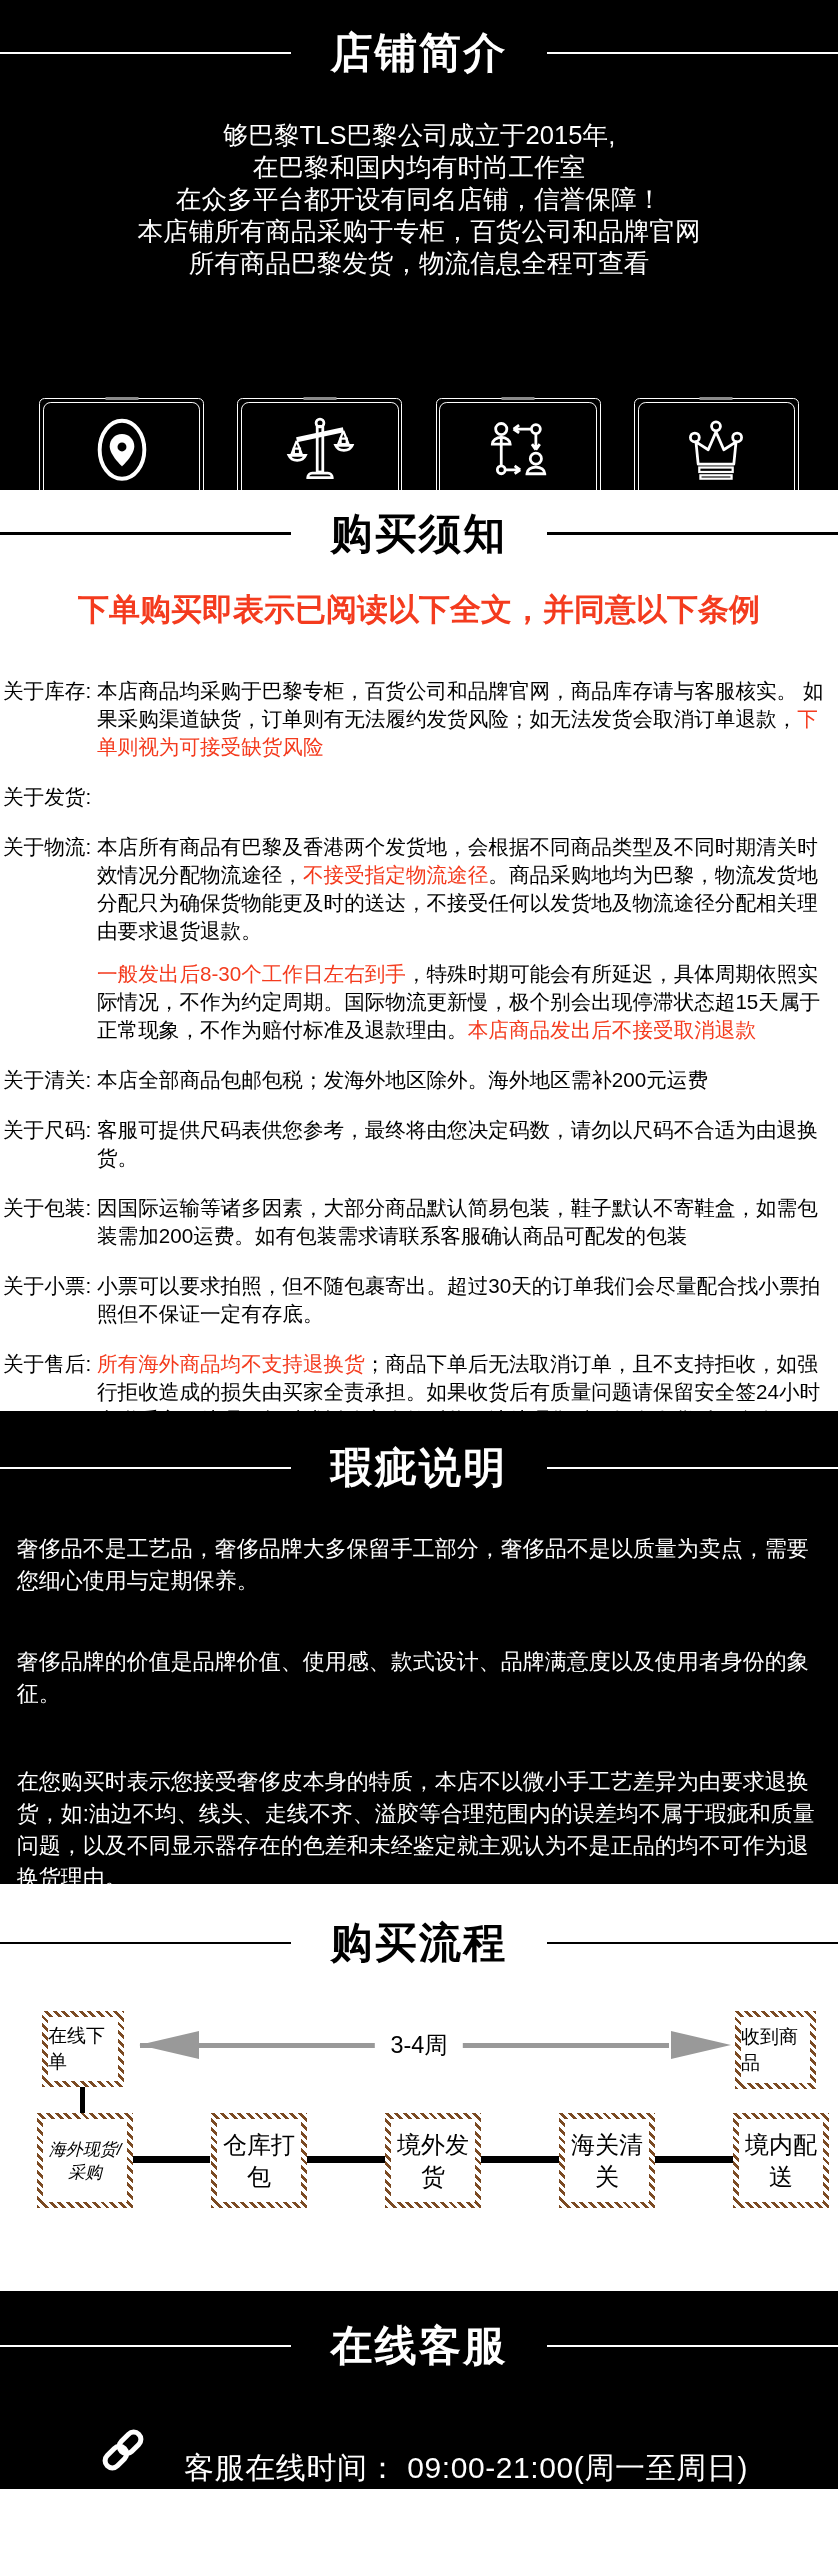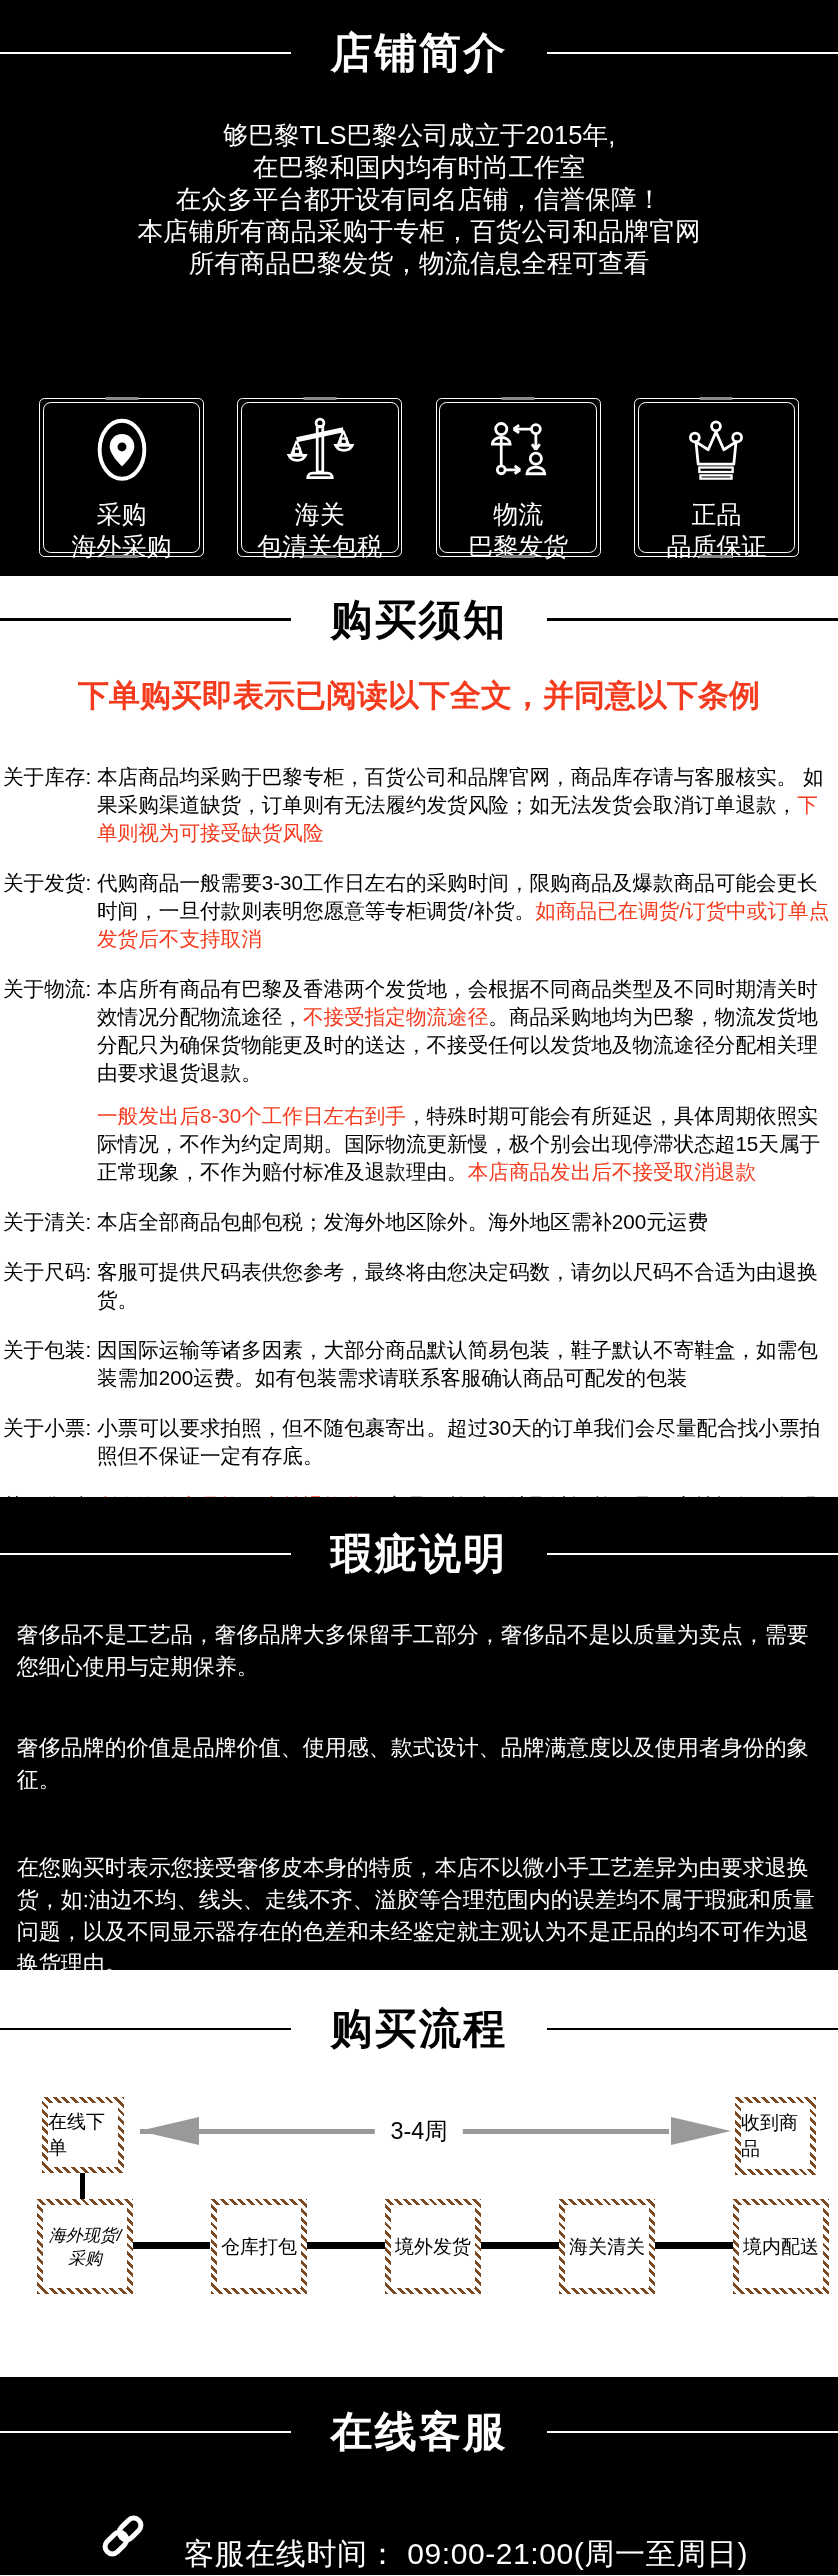--- a/index.html
+++ b/index.html
@@ -7,21 +7,21 @@
     --black:#000000; --white:#ffffff;
   }
   *{margin:0;padding:0;box-sizing:border-box;}
   body{width:838px;background:#fff;font-family:"Liberation Sans","DejaVu Sans",sans-serif;}
   .page{width:838px;height:2576px;position:relative;overflow:hidden;}
 
   
   .sec{position:relative;width:100%;}
   .sec-black{background:var(--black);color:var(--white);}
   .sec-white{background:var(--white);color:var(--black);}
-  .s1{height:576px;}
+  .s1{height:490px;}
   .s2{height:921px;}
   .s3{height:473px;}
   .s4{height:407px;}
   .s5{height:198px;}
 
   
   .sec-title{display:flex;align-items:center;width:100%;}
   .sec-title .rule{flex:1;height:2.8px;}
   .sec-title.on-black .rule{background:#fff;height:2.2px;}
   .sec-title.on-white .rule{background:#000;}
@@ -66,21 +66,21 @@
   .ah.west{left:139px;border-right:60px solid var(--arrow_gray);}
   .ah.east{left:671px;border-left:60px solid var(--arrow_gray);}
   .duration{position:absolute;left:50%;top:53px;transform:translateX(-50%);background:#fff;padding:0 15.6px;font-size:23.4px;color:#000;}
   .vconn{position:absolute;left:80px;top:111px;width:5px;height:27px;background:#000;}
   .hconn{position:absolute;top:180px;height:7.2px;background:#000;}
   .hc1{left:132px;width:78px;}
   .hc2{left:307px;width:78px;}
   .hc3{left:481px;width:78px;}
   .hc4{left:655px;width:78px;}
   .stepb{top:137px;width:96px;height:95px;}
-  .stepb .in{font-size:19px;text-align:center;}
+  .stepb .in{font-size:24px;text-align:center;}
   .stepb.st0{left:37px;} .stepb.st0 .in{font-style:italic;font-size:17px;}
   .stepb.st1{left:211px;}
   .stepb.st2{left:385px;}
   .stepb.st3{left:559px;}
   .stepb.st4{left:733px;}
 
   
   .cs-row{display:flex;align-items:center;margin-top:37px;padding-left:94px;gap:32px;}
   .cs-text{font-size:30px;letter-spacing:0.6px;margin-top:37px;}
 
@@ -192,23 +192,20 @@
 
     <div class="notice-list">
       <div class="n-item">
         <div class="lab">关于库存:</div>
         <div class="body">
             <p><span>本店商品均采购于巴黎专柜，百货公司和品牌官网，商品库存请与客服核实。 如果采购渠道缺货，订单则有无法履约发货风险；如无法发货会取消订单退款，</span><span class="red">下单则视为可接受缺货风险</span></p>
           </div>
       </div>
       <div class="n-item">
         <div class="lab">关于发货:</div>
-        <div class="body">
-            <p><span>代购商品一般需要3-30工作日左右的采购时间，限购商品及爆款商品可能会更长时间，一旦付款则表明您愿意等专柜调货/补货。</span><span class="red">如商品已在调货/订货中或订单点发货后不支持取消</span></p>
-          </div>
       </div>
       <div class="n-item">
         <div class="lab">关于物流:</div>
         <div class="body">
           <p><span>本店所有商品有巴黎及香港两个发货地，会根据不同商品类型及不同时期清关时效情况分配物流途径，</span><span class="red">不接受指定物流途径</span><span>。商品采购地均为巴黎，物流发货地分配只为确保货物能更及时的送达，不接受任何以发货地及物流途径分配相关理由要求退货退款。</span></p>
           <p><span class="red">一般发出后8-30个工作日左右到手</span><span>，特殊时期可能会有所延迟，具体周期依照实际情况，不作为约定周期。国际物流更新慢，极个别会出现停滞状态超15天属于正常现象，不作为赔付标准及退款理由。</span><span class="red">本店商品发出后不接受取消退款</span></p>
         </div>
       </div>
       <div class="n-item">
         <div class="lab">关于清关:</div>

